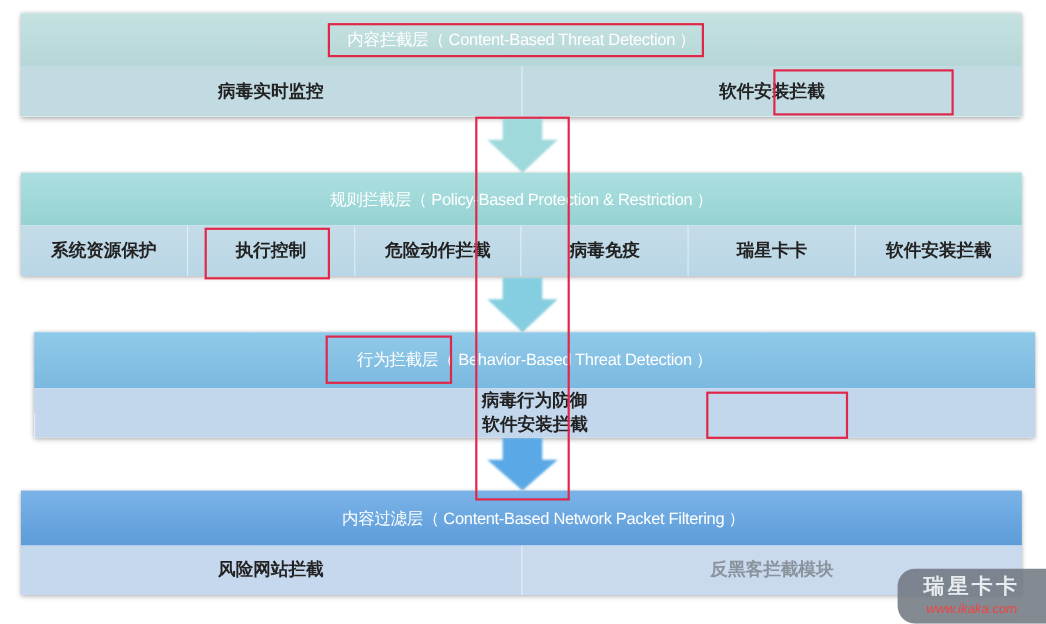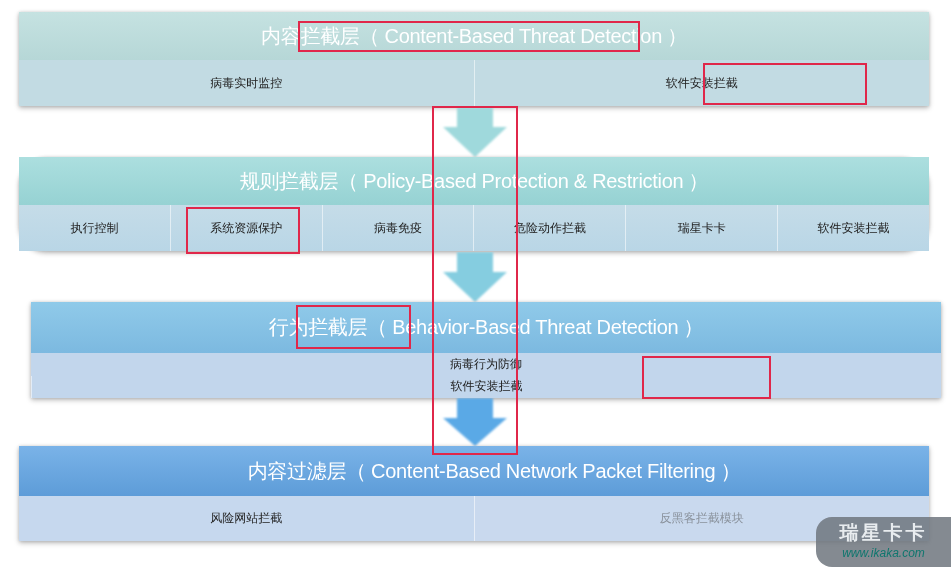--- a/index.html
+++ b/index.html
@@ -7,36 +7,37 @@
     width:951px; height:567px; position:relative; overflow:hidden;
     background:#ffffff;
     font-family:"DejaVu Sans","Liberation Sans",sans-serif;
   }
   .layer {
     position:absolute; left:19px; width:910px;
     box-shadow: 0 2px 5px rgba(0,0,0,0.28), 0 0 3px rgba(0,0,0,0.12);
   }
   .layer-header {
     height:48px; display:flex; align-items:center; justify-content:center;
-    color:#ffffff; font-size:20px; letter-spacing:-0.3px;
+    color:#ffffff; font-size:15px; letter-spacing:-0.3px;
     font-family:"Liberation Sans","DejaVu Sans",sans-serif;
   }
   .layer-row { display:flex; height:46px; }
   .cell {
     flex:1; display:flex; align-items:center; justify-content:center;
-    font-size:12px; color:#222;
+    font-size:16px; color:#222;
     border-left:1px solid rgba(255,255,255,0.55);
+    font-weight:bold;
   }
   .cell:first-child { border-left:none; }
 
   #l1 { top:12px; }
   #l1 .layer-header { background:linear-gradient(#c5e2e1,#b6d7d7); }
   #l1 .layer-row { background:#c2dbe3; }
 
-  #l2 { top:157px;border-radius:27px; }
+  #l2 { top:157px; }
   #l2 .layer-header { background:linear-gradient(#acdfdf,#96d2d3); }
   #l2 .layer-row { background:linear-gradient(#c5dce8,#b9d6e6); }
 
   #l3 { top:302px;margin-left:12px; }
   #l3 .layer-header { height:51px; background:linear-gradient(#90cae9,#7cb9e0); }
   #l3 .layer-row { height:45px; background:#c2d6ec;flex-direction:column; }
 
   #l4 { top:446px; }
   #l4 .layer-header { height:50px; background:linear-gradient(#7ab3e8,#5d9cd8);padding-left:40px; }
   #l4 .layer-row { height:45px; background:#c6d8ee; }
@@ -53,21 +54,21 @@
   .watermark {
     position:absolute; left:816px; top:517px; width:135px; height:50px;
     background:rgba(110,118,126,0.85); border-radius:16px 0 0 16px;
     color:#fff; text-align:center;
   }
   .watermark .wm-cn {
     font-size:19px; font-weight:bold; letter-spacing:3px; margin-top:3px;
     color:#e8ecef;
   }
   .watermark .wm-url {
-    font-size:12px; font-style:italic; color:#0f766e;
+    font-size:12px; font-style:italic; color:#ef4444;
     font-family:"Liberation Sans",sans-serif;
   }
 </style>
 </head>
 <body>
 
 <div class="layer" id="l1">
   <div class="layer-header">内容拦截层（ Content-Based Threat Detection ）</div>
   <div class="layer-row">
     <div class="cell">病毒实时监控</div>
@@ -82,24 +83,24 @@
           <feGaussianBlur stdDeviation="1.2"></feGaussianBlur>
         </filter>
     </defs>
     <polygon points="20,0 56,0 56,20 70,20 38,50 6,20 20,20" fill="#9fd9dc" filter="url(#blur1)"></polygon>
   </svg>
 </div>
 
 <div class="layer" id="l2">
   <div class="layer-header">规则拦截层（ Policy-Based Protection &amp; Restriction ）</div>
   <div class="layer-row">
+    <div class="cell">系统资源保护</div>
     <div class="cell">执行控制</div>
-    <div class="cell">系统资源保护</div>
+    <div class="cell">危险动作拦截</div>
     <div class="cell">病毒免疫</div>
-    <div class="cell">危险动作拦截</div>
     <div class="cell">瑞星卡卡</div>
     <div class="cell">软件安装拦截</div>
   </div>
 </div>
 
 <div class="arrow" style="top:252px;">
   <svg width="76" height="52" viewBox="0 0 76 52">
     <defs>
       <filter id="blur2">
           <feGaussianBlur stdDeviation="1.2"></feGaussianBlur>

